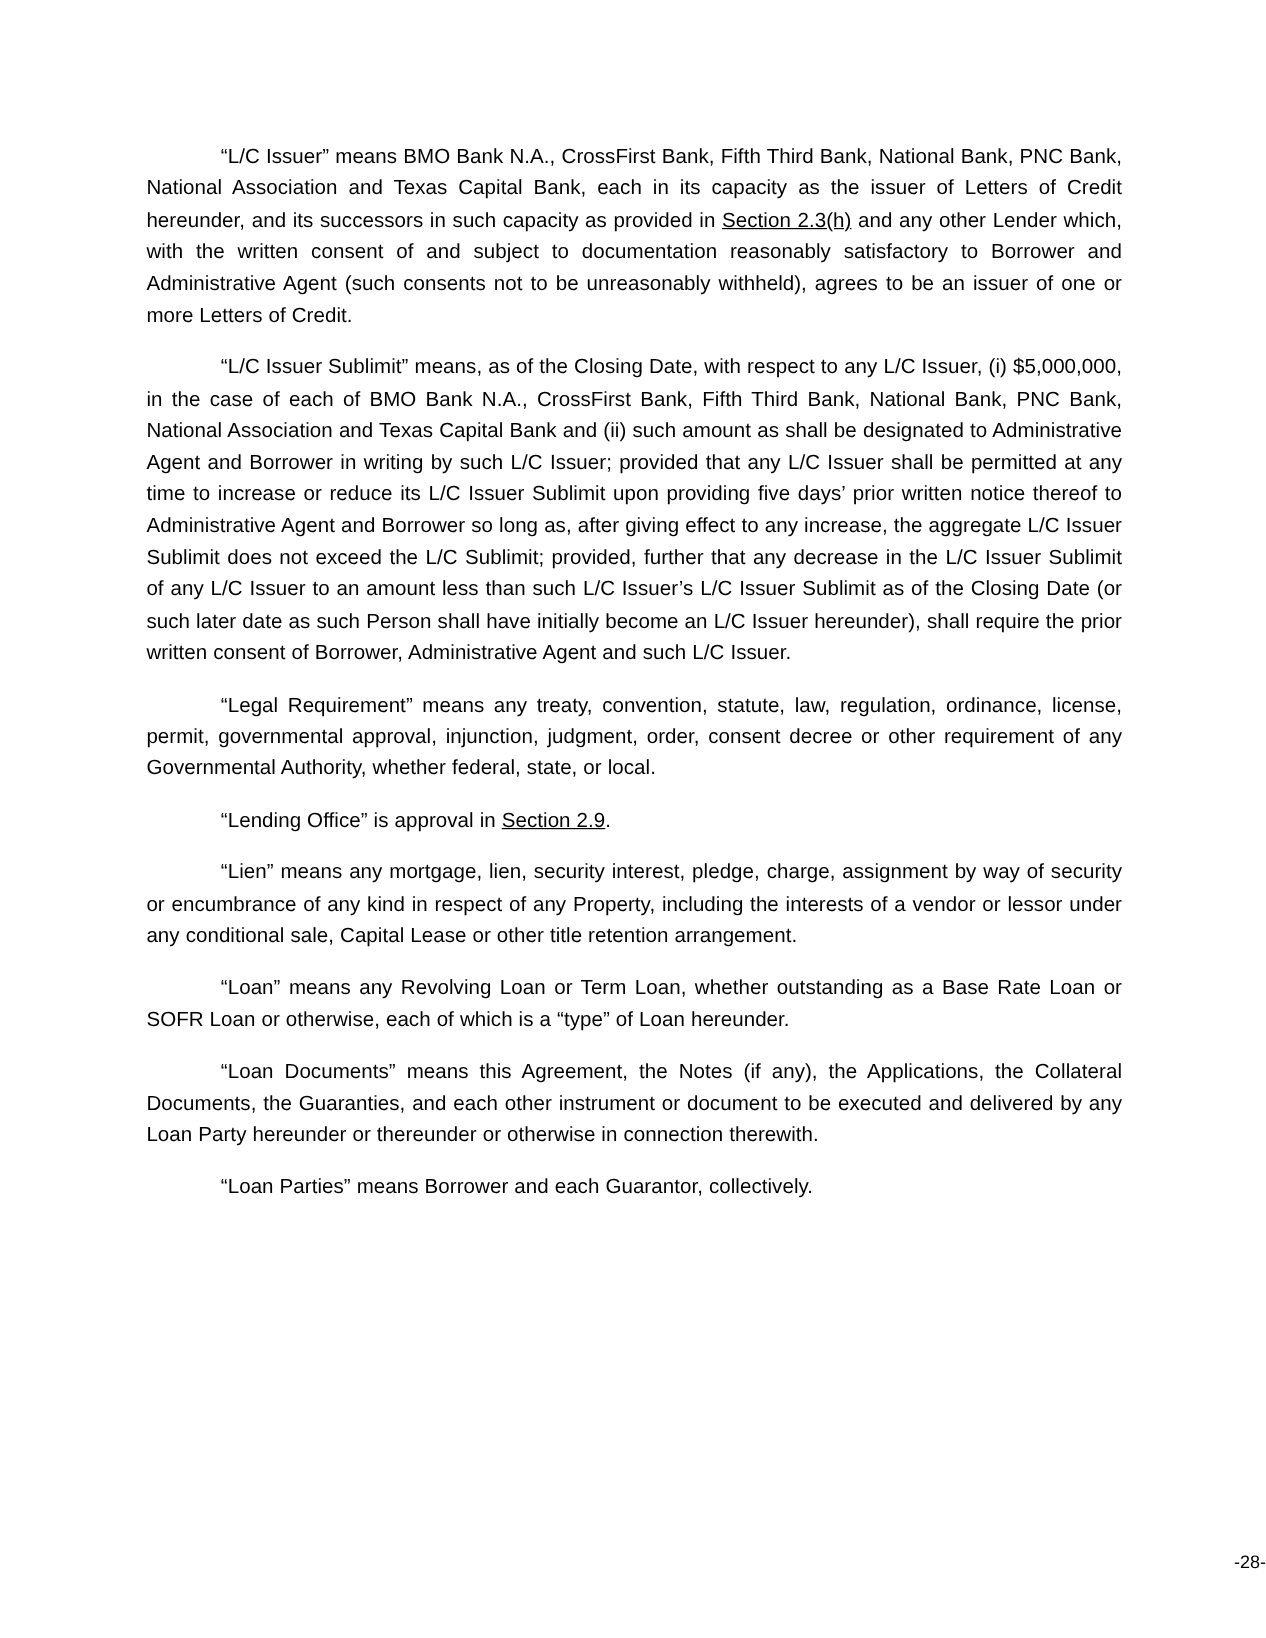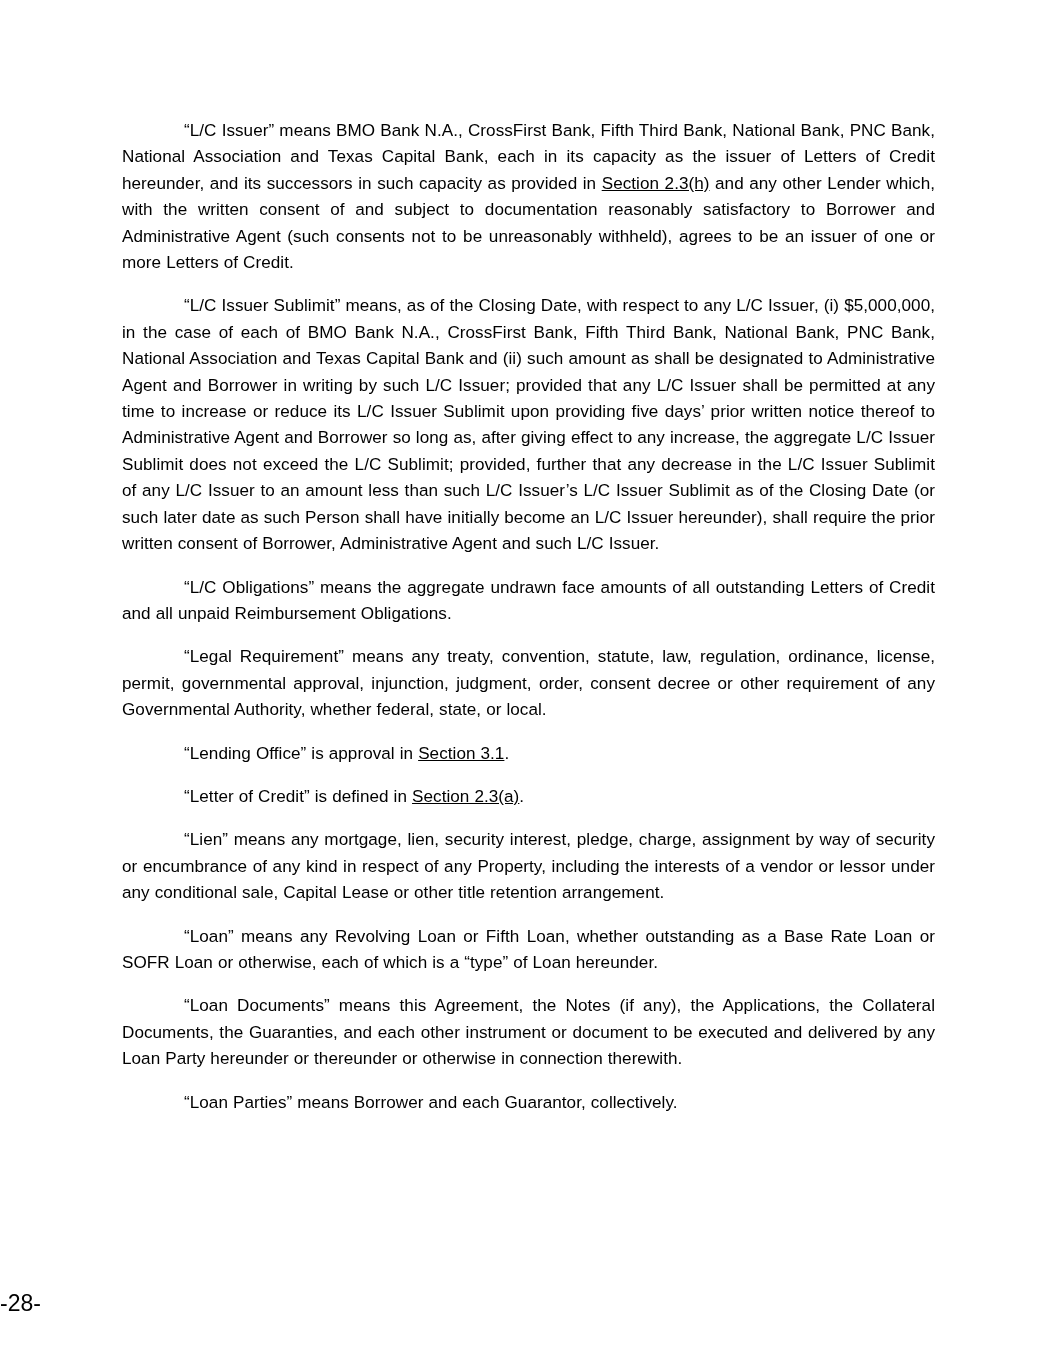--- a/index.html
+++ b/index.html
@@ -36,35 +36,33 @@
     margin-bottom: 0;
   }
   .u {
     text-decoration: underline;
   }
   .footer {
     position: absolute;
     left: 0;
     right: 0;
     bottom: 52px;
-    text-align: left;
-    font-size: 23px;
+    text-align: right;
+    font-size: 15px;
     line-height: 20px;
   }
 </style>
 </head>
 <body>
 
 <div class="page">
   <div class="doc-body" id="doc-body">
       <p class="para"><span>“L/C Issuer” means BMO Bank N.A., CrossFirst Bank, Fifth Third Bank, National Bank, PNC Bank, National Association and Texas Capital Bank, each in its capacity as the issuer of Letters of Credit hereunder, and its successors in such capacity as provided in </span><span class="u">Section 2.3(h)</span><span> and any other Lender which, with the written consent of and subject to documentation reasonably satisfactory to Borrower and Administrative Agent (such consents not to be unreasonably withheld), agrees to be an issuer of one or more Letters of Credit.</span></p>
       <p class="para"><span>“L/C Issuer Sublimit” means, as of the Closing Date, with respect to any L/C Issuer, (i) $5,000,000, in the case of each of BMO Bank N.A., CrossFirst Bank, Fifth Third Bank, National Bank, PNC Bank, National Association and Texas Capital Bank and (ii) such amount as shall be designated to Administrative Agent and Borrower in writing by such L/C Issuer; provided that any L/C Issuer shall be permitted at any time to increase or reduce its L/C Issuer Sublimit upon providing five days’ prior written notice thereof to Administrative Agent and Borrower so long as, after giving effect to any increase, the aggregate L/C Issuer Sublimit does not exceed the L/C Sublimit; provided, further that any decrease in the L/C Issuer Sublimit of any L/C Issuer to an amount less than such L/C Issuer’s L/C Issuer Sublimit as of the Closing Date (or such later date as such Person shall have initially become an L/C Issuer hereunder), shall require the prior written consent of Borrower, Administrative Agent and such L/C Issuer.</span></p>
-      <p class="para"><span>“L/C Obligations” means the aggregate undrawn face amounts of all outstanding Letters of Credit and all unpaid Reimbursement Obligations.</span></p>
       <p class="para"><span>“Legal Requirement” means any treaty, convention, statute, law, regulation, ordinance, license, permit, governmental approval, injunction, judgment, order, consent decree or other requirement of any Governmental Authority, whether federal, state, or local.</span></p>
-      <p class="para"><span>“Lending Office” is approval in </span><span class="u">Section 3.1</span><span>.</span></p>
-      <p class="para"><span>“Letter of Credit” is defined in </span><span class="u">Section 2.3(a)</span><span>.</span></p>
+      <p class="para"><span>“Lending Office” is approval in </span><span class="u">Section 2.9</span><span>.</span></p>
       <p class="para"><span>“Lien” means any mortgage, lien, security interest, pledge, charge, assignment by way of security or encumbrance of any kind in respect of any Property, including the interests of a vendor or lessor under any conditional sale, Capital Lease or other title retention arrangement.</span></p>
-      <p class="para"><span>“Loan” means any Revolving Loan or Fifth Loan, whether outstanding as a Base Rate Loan or SOFR Loan or otherwise, each of which is a “type” of Loan hereunder.</span></p>
+      <p class="para"><span>“Loan” means any Revolving Loan or Term Loan, whether outstanding as a Base Rate Loan or SOFR Loan or otherwise, each of which is a “type” of Loan hereunder.</span></p>
       <p class="para"><span>“Loan Documents” means this Agreement, the Notes (if any), the Applications, the Collateral Documents, the Guaranties, and each other instrument or document to be executed and delivered by any Loan Party hereunder or thereunder or otherwise in connection therewith.</span></p>
       <p class="para"><span>“Loan Parties”  means Borrower and each Guarantor, collectively.</span></p>
     </div>
   <div class="footer">-28-</div>
 </div>
 
 </body></html>

